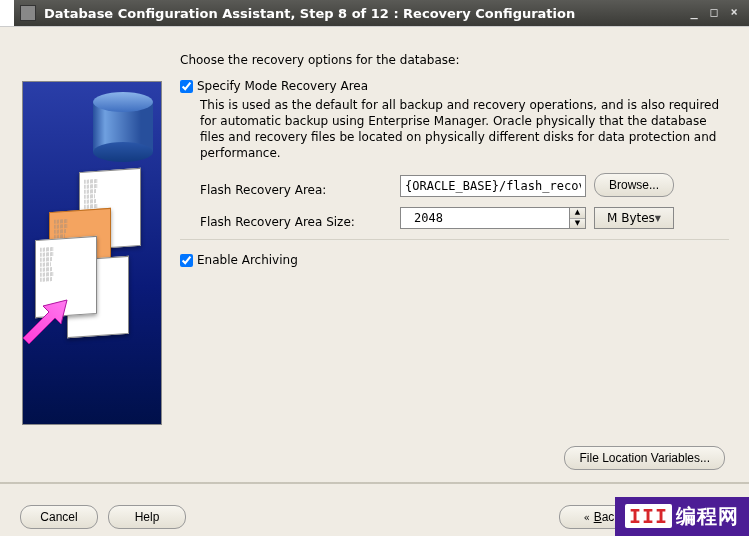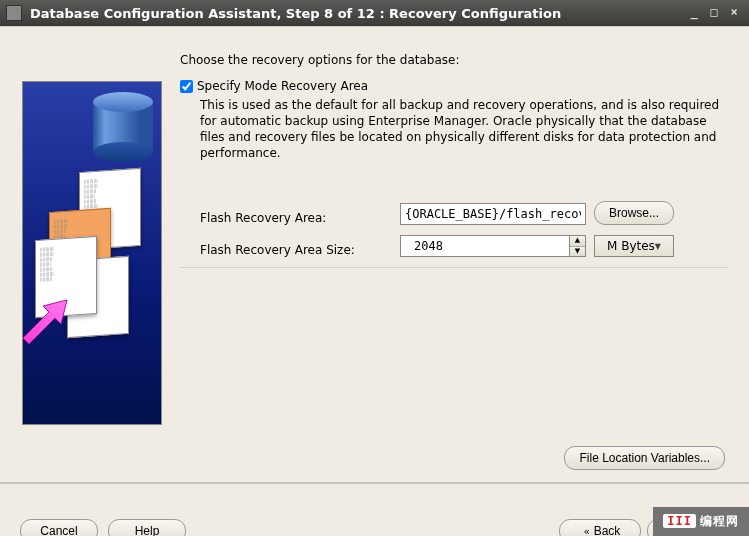--- a/index.html
+++ b/index.html
@@ -13,20 +13,21 @@
     color: #000;
   }
   
   .titlebar {
     height: 26px;
     background: linear-gradient(to bottom, #5a5a56 0%, #3a3a36 100%);
     display: flex; align-items: center;
     padding: 0 6px;
     color: #fff;
     font-weight: bold;
+    margin-left: 14px;
   }
   .titlebar .appicon {
     width: 16px; height: 16px;
     background: #888; border: 1px solid #333;
     margin-right: 8px;
     display:inline-block;
   }
   .titlebar .title { flex: 1 1 auto; font-size: 13px; }
   .titlebar .winbtn {
     width: 18px; height: 16px;
@@ -116,21 +117,21 @@
     font-size: 12px;
   }
   .btn {
     height: 24px;
     background: linear-gradient(to bottom,#f8f6f0,#e4e0d4);
     border: 1px solid #999;
     border-radius: 11px;
     padding: 0 14px;
     font-size: 12px;
     cursor: default;
-    display:inline-flex; align-items:center; justify-content:center;margin-top:28px;
+    display:inline-flex; align-items:center; justify-content:center;
   }
   .spin-wrap { display:flex; }
   .spin-btns {
     width:16px; display:flex; flex-direction:column;
     border:1px solid #888; border-left:none;
   }
   .spin-btns div {
     flex:1; font-size:7px; text-align:center; line-height:9px;
     background:linear-gradient(to bottom,#f4f2ec,#e0dcd0);
     border-bottom:1px solid #aaa;
@@ -168,22 +169,22 @@
   }
   .bottom-bar .spacer { flex:1; }
   .navbtn {
     display:inline-flex; align-items:center;
   }
   .navbtn .chev { font-family: monospace; font-size: 10px; margin: 0 4px; }
   .mnemonic { text-decoration: underline; }
   
   .watermark {
     position:absolute; right:0; bottom:0;
-    background:#737373; color:#fff;
-    font-size:12px; font-weight:bold;
+    background:#4c1d95; color:#fff;
+    font-size:20px; font-weight:bold;
     padding: 6px 10px;
     font-family: "Microsoft YaHei", sans-serif;
     letter-spacing: 1px;
     z-index: 50;
   }
   .watermark .iii {
     display:inline-block; background:#fff; color:#d7262b;
     font-family: monospace; font-weight:bold;
     padding: 0 4px; margin-right:4px; border-radius:2px;
   }
@@ -251,20 +252,24 @@
       </div>
       <div class="combo">
         <span>M Bytes</span>
         <span class="arrowdn">▼</span>
       </div>
     </div>
 
     <hr class="sep">
 
     <div class="form-row" style="margin-left:0;">
+      <div class="chk-row" style="width:220px;">
+        <input type="checkbox" checked="" style="">
+        <span>Enable Archiving</span>
+      </div>
     </div>
   </div>
 
   <div class="file-loc-row">
     <button class="btn">File Location Variables...</button>
   </div>
 
   <div class="bottom-bar">
     <button class="btn" style="width:78px">Cancel</button>
     <span style="width:10px"></span>

